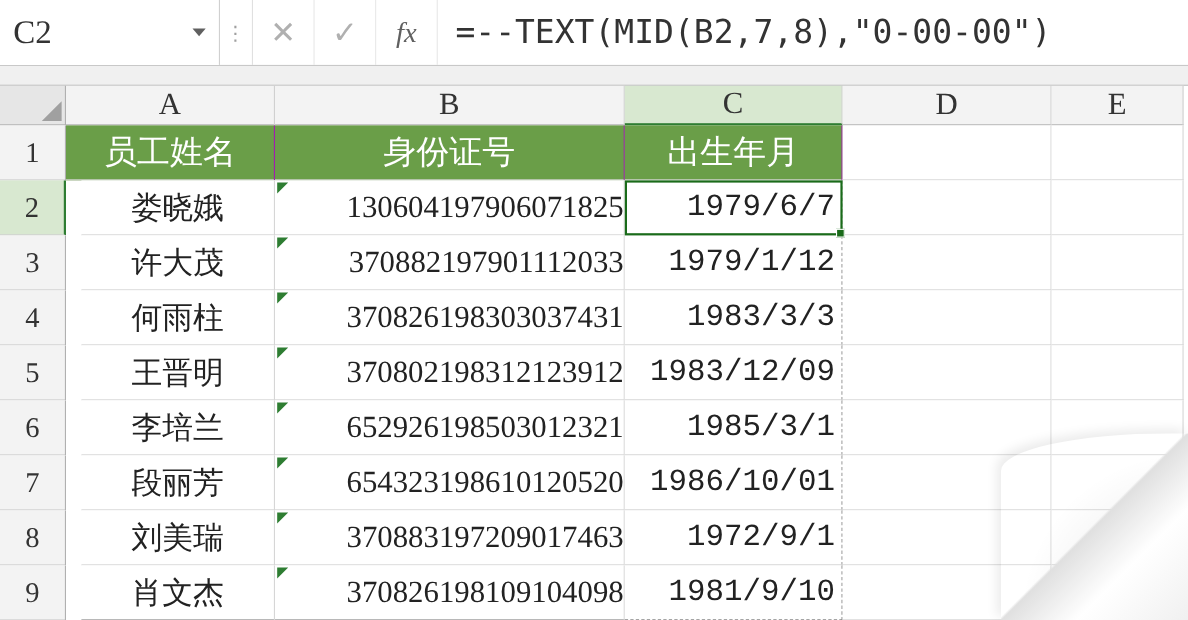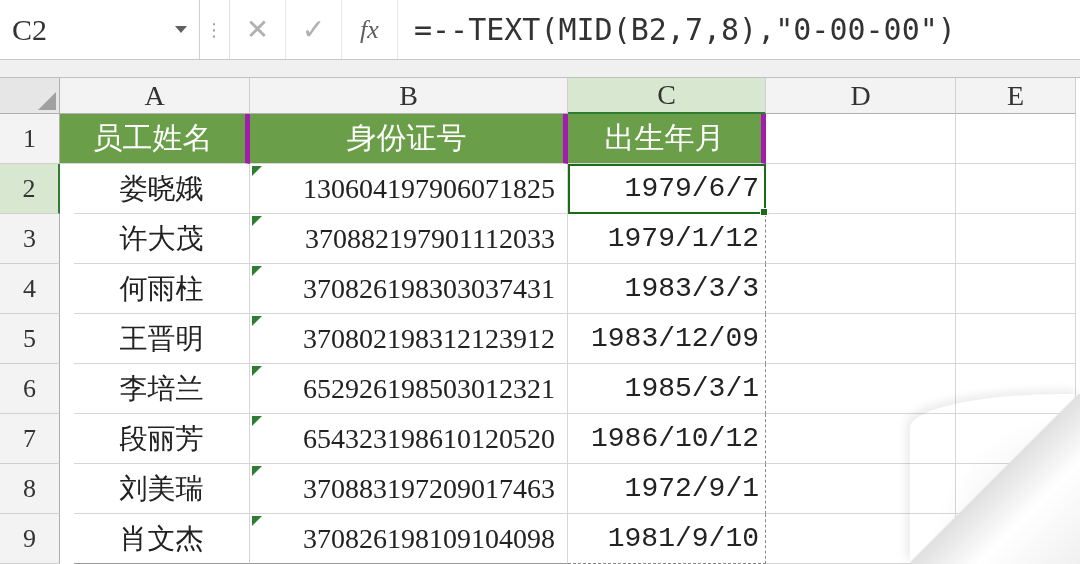--- a/index.html
+++ b/index.html
@@ -146,27 +146,27 @@
     color: #222;
     overflow: hidden;
     white-space: nowrap;
     position: relative;
     background: #fff;
   }
   .hdr-cell {
     background: #6a9e48;
     color: #ffffff;
     justify-content: center;
-    border-right: 5px solid #a21caf;
+    border-right: 1px solid #a21caf;
     border-bottom: 1px solid #d6d6d6;
     font-family: "SimSun","宋体",serif;
     font-size: 30px;
   }
   .c-a { justify-content: center; font-family: "SimSun","宋体",serif; margin-left: 14px; }
-  .c-b { justify-content: flex-end; font-family: "Times New Roman", serif; letter-spacing: 0; padding-right: 12px; }
+  .c-b { justify-content: flex-end; font-family: "Times New Roman", serif; letter-spacing: 0; padding-right: 0; }
   .c-c { justify-content: flex-end; font-family: Liberation Mono, monospace; padding-right: 6px; }
   .c-blank { background:#fff; }
   
   .tri {
     position: absolute;
     top: 2px; left: 2px;
     width: 0; height: 0;
     border-left: 10px solid #2e7d32;
     border-bottom: 10px solid transparent;
   }
@@ -291,21 +291,21 @@
   <div class="cell c-c dotted-r">1985/3/1</div>
   <div class="cell c-blank"></div>
   <div class="cell c-blank"></div>
 
   <div class="row-h">7</div>
   <div class="cell c-a">段丽芳</div>
   <div class="cell c-b">
       <span class="tri"></span>
       <span>654323198610120520</span>
     </div>
-  <div class="cell c-c dotted-r">1986/10/12</div>
+  <div class="cell c-c dotted-r">1986/10/01</div>
   <div class="cell c-blank"></div>
   <div class="cell c-blank"></div>
 
   <div class="row-h">8</div>
   <div class="cell c-a">刘美瑞</div>
   <div class="cell c-b">
       <span class="tri"></span>
       <span>370883197209017463</span>
     </div>
   <div class="cell c-c dotted-r">1972/9/1</div>

